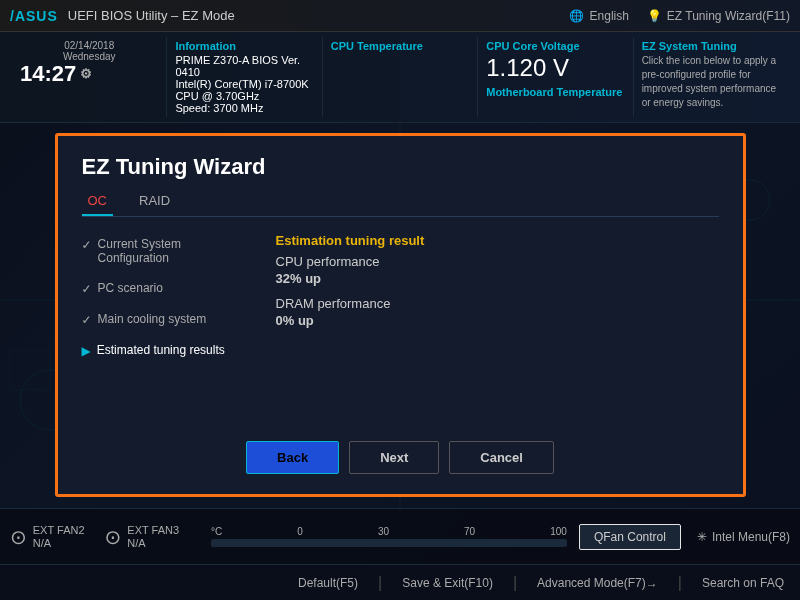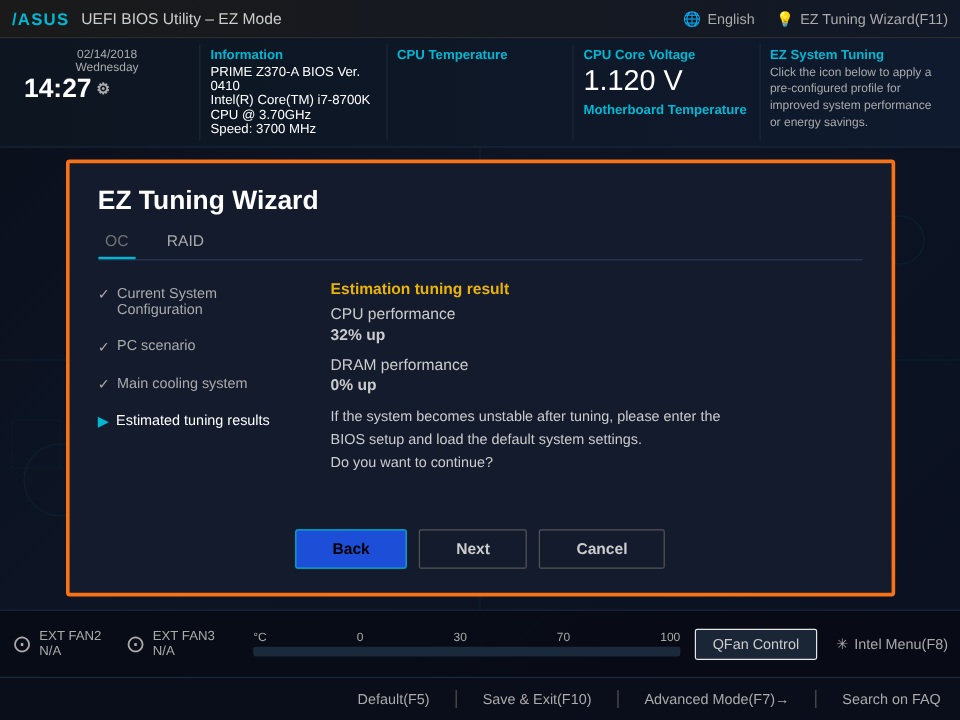--- a/index.html
+++ b/index.html
@@ -163,21 +163,21 @@
     }
 
     .wizard-tab {
       padding: 3px 6px 6px;
       font-size: 13px;
       cursor: pointer;
       color: #aaa;
     }
 
     .wizard-tab.active {
-      color: #737373;
+      color: #ef4444;
       border-bottom: 2px solid #00b8d4;
     }
 
     .wizard-body {
       display: flex;
       gap: 16px;
       min-height: 200px;
     }
 
     
@@ -487,25 +487,20 @@
           <span style="color:#fff;">Estimated tuning results</span>
         </div>
       </div>
 
       <div class="wizard-content">
         <div class="result-title">Estimation tuning result</div>
         <div class="result-metric">CPU performance</div>
         <div class="result-value">32% up</div>
         <div class="result-metric">DRAM performance</div>
         <div class="result-value">0% up</div>
-        <div class="result-warning">
-          If the system becomes unstable after tuning, please enter the<br>
-          BIOS setup and load the default system settings.<br>
-          Do you want to continue?
-        </div>
       </div>
     </div>
 
     <div class="wizard-buttons">
       <button class="btn btn-back">Back</button>
       <button class="btn btn-next">Next</button>
       <button class="btn btn-cancel">Cancel</button>
     </div>
   </div>
 </div>

